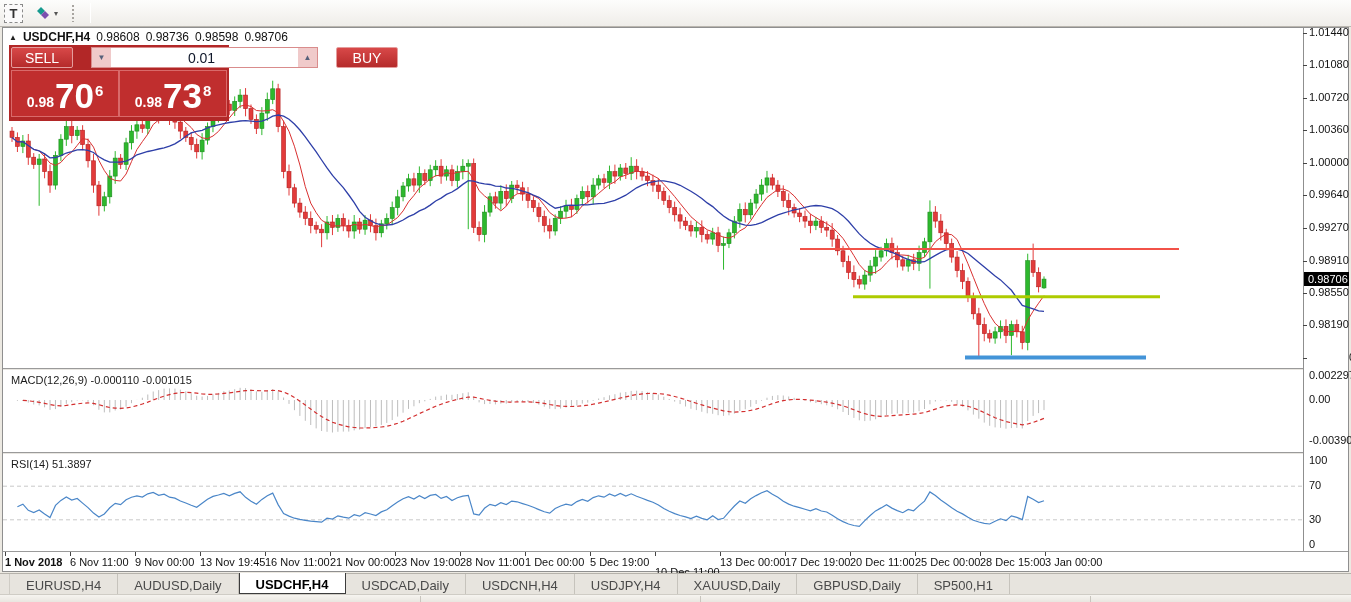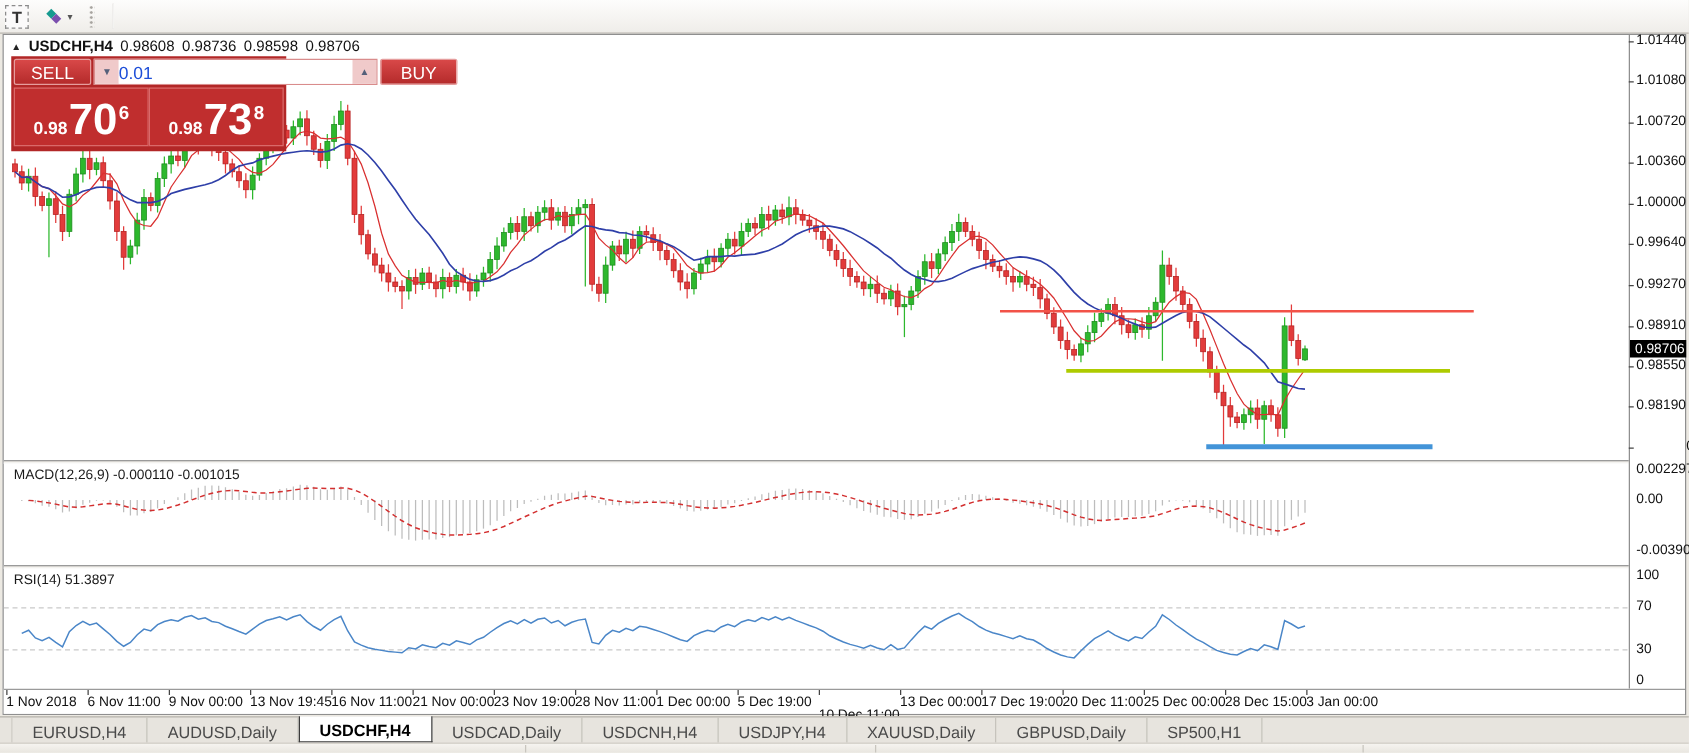--- a/index.html
+++ b/index.html
@@ -40,29 +40,29 @@
     color:#fff; font-size:11px; line-height:14px; padding-left:4px; }
   .panelabel { position:absolute; font-size:11px; color:#1a1a1a; white-space:nowrap; }
   .titlebar { position:absolute; left:6px; top:2px; font-size:12px; color:#111;
     display:flex; gap:6px; align-items:center; white-space:nowrap; }
   .titlebar .sym { font-weight:bold; }
   .tri { font-size:8px; color:#222; }
 
   
   .tpanel { position:absolute; left:6px; top:17px; width:220px; height:76px;
     background:#b22727; padding:2px; }
-  .tp-row1 { display:flex; height:21px; gap:2px; }
+  .tp-row1 { display:flex; height:21px; gap:18px; }
   .tp-btn { flex:0 0 62px; background:linear-gradient(#d84848,#b52b2b);
     border:1px solid #e59d9d; border-radius:2px; color:#fff; font-size:14px;
     display:flex; align-items:center; justify-content:center; }
   .tp-spin { flex:1; display:flex; border:1px solid #d98c8c; background:#fff; }
   .spinbtn { width:19px; background:#f0caca; color:#55607a; font-size:8px;
     display:flex; align-items:center; justify-content:center; }
-  .spininput { flex:1; border:0; outline:none; text-align:left; font-size:14px;
-    padding-right:6px; font-family:"Liberation Sans",sans-serif; color:#1d4ed8; }
+  .spininput { flex:1; border:0; outline:none; text-align:center; font-size:14px;
+    padding-right:6px; font-family:"Liberation Sans",sans-serif; color:#0f172a; }
   .tp-row2 { display:flex; height:47px; gap:0; margin-top:2px; }
   .tp-price { flex:1; background:#c02e2e; border:1px solid #d96a6a; color:#fff;
     display:flex; align-items:flex-end; justify-content:center; padding-bottom:4px; }
   .tp-price .base { font-size:14px; font-weight:bold; line-height:20px; }
   .tp-price .main { font-size:35px; font-weight:bold; line-height:33px; margin:0 1px; }
   .tp-price .pip  { font-size:15px; font-weight:bold; line-height:40px;
     align-self:flex-start; }
 
   
   .daterow { position:absolute; left:0; top:523px; width:1345px; height:20px;
@@ -774,21 +774,21 @@
       <div class="axlabel" style="top: 365px;">0.00</div>
       <div class="axlabel" style="top: 406px;">-0.003904</div>
       <div class="axlabel" style="top: 426px;">100</div>
       <div class="axlabel" style="top: 451px;">70</div>
       <div class="axlabel" style="top: 485px;">30</div>
       <div class="axlabel" style="top: 510px;">0</div>
     </div>
 
   <div class="daterow" id="daterow">
       <div class="datetick" style="left: 2px;"></div>
-      <div class="datelabel" style="left: 2px;">1 Nov 2018</div>
+      <div class="datelabel" style="left: 2px; font-weight: bold;">1 Nov 2018</div>
       <div class="datetick" style="left: 67px;"></div>
       <div class="datelabel" style="left: 67px;">6 Nov 11:00</div>
       <div class="datetick" style="left: 132px;"></div>
       <div class="datelabel" style="left: 132px;">9 Nov 00:00</div>
       <div class="datetick" style="left: 197px;"></div>
       <div class="datelabel" style="left: 197px;">13 Nov 19:45</div>
       <div class="datetick" style="left: 262px;"></div>
       <div class="datelabel" style="left: 262px;">16 Nov 11:00</div>
       <div class="datetick" style="left: 327px;"></div>
       <div class="datelabel" style="left: 327px;">21 Nov 00:00</div>

